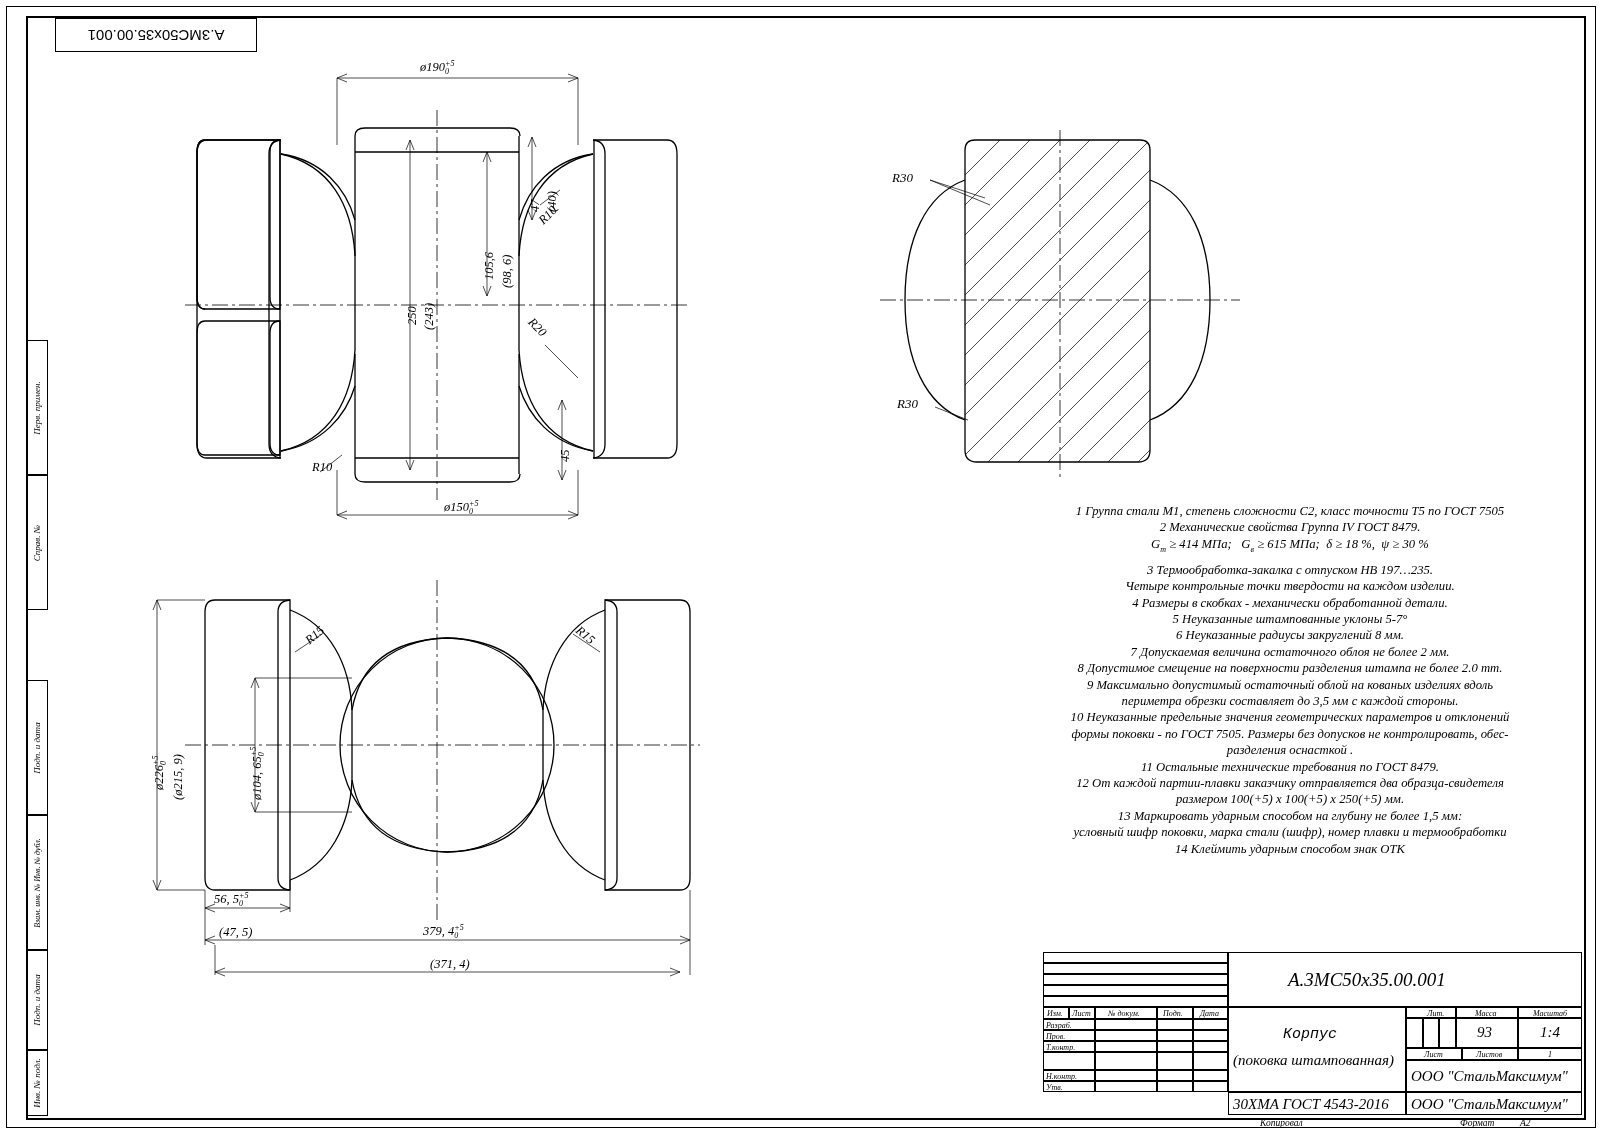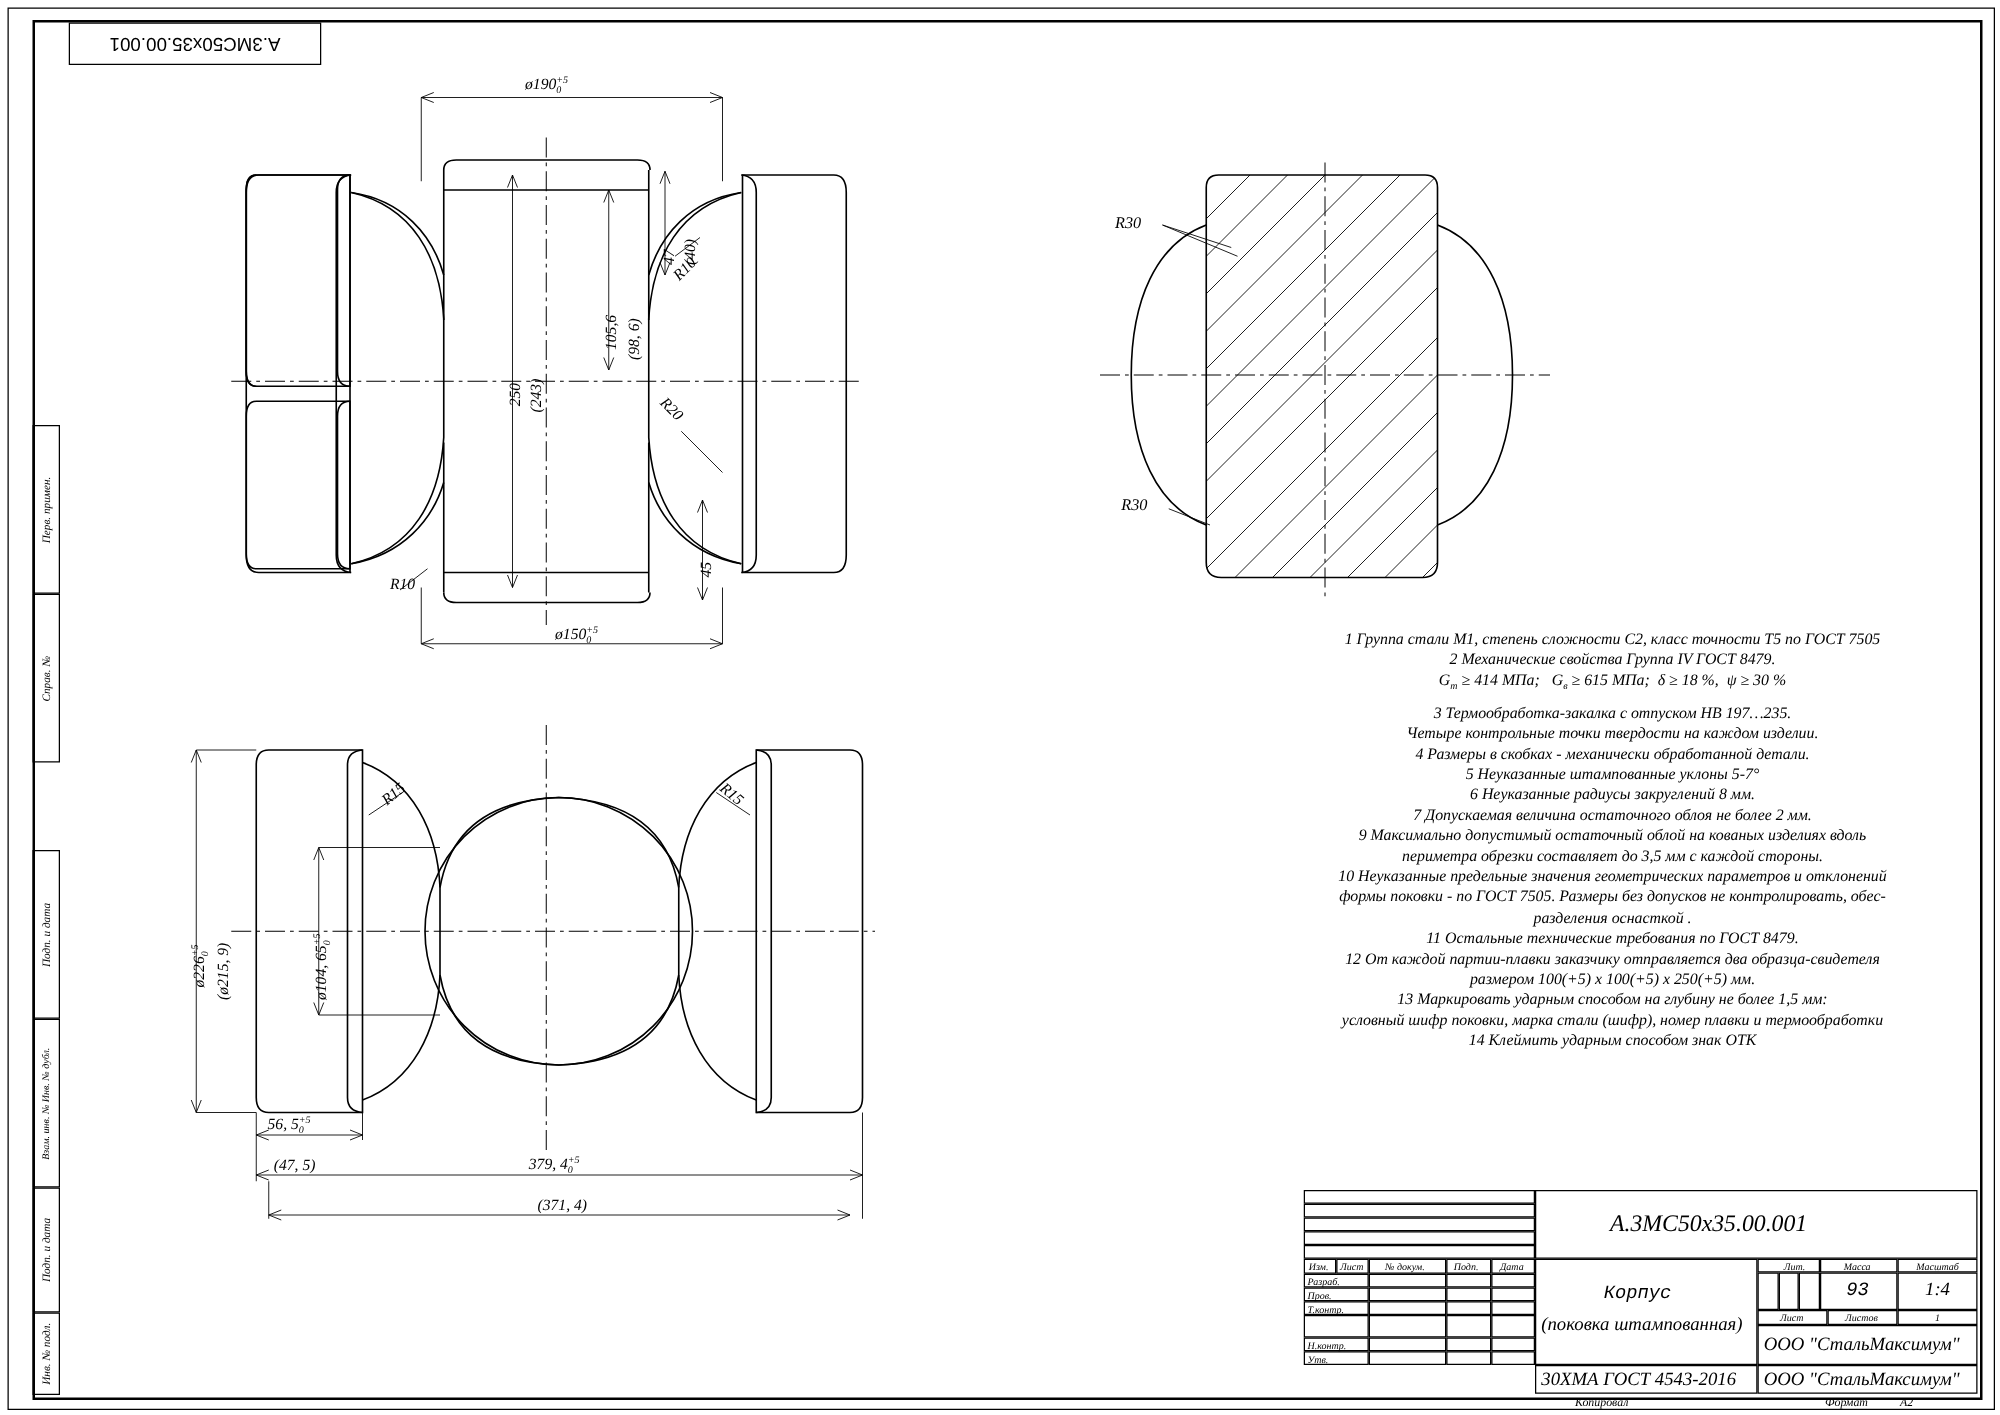--- a/index.html
+++ b/index.html
@@ -293,20 +293,21 @@
     <div>
       <span>G</span><sub style="font-size:8px;">т</sub><span>&nbsp;≥ 414 МПа;&nbsp;&nbsp; G</span><sub style="font-size:8px;">в</sub><span>&nbsp;≥ 615 МПа;&nbsp; δ ≥ 18 %,&nbsp; ψ ≥ 30 %</span>
     </div>
     <div style="height:4px"></div>
     <div>3  Термообработка-закалка с отпуском НВ 197…235.</div>
     <div>Четыре контрольные точки твердости на каждом изделии.</div>
     <div>4  Размеры в скобках - механически обработанной детали.</div>
     <div>5  Неуказанные штампованные уклоны 5-7°</div>
     <div>6  Неуказанные радиусы закруглений 8 мм.</div>
     <div>7  Допускаемая величина остаточного облоя не более 2 мм.</div>
+    <div>8  Допустимое смещение на поверхности разделения штампа не более 2.0 mm.</div>
     <div>9 Максимально допустимый остаточный облой на кованых изделиях вдоль</div>
     <div>периметра обрезки составляет до 3,5 мм с каждой стороны.</div>
     <div>10  Неуказанные предельные значения геометрических параметров и отклонений</div>
     <div>формы поковки - по ГОСТ 7505. Размеры без допусков не контролировать, обес-</div>
     <div>разделения оснасткой .</div>
     <div>11  Остальные технические требования по ГОСТ 8479.</div>
     <div>12  От каждой партии-плавки заказчику отправляется два образца-свидетеля</div>
     <div>размером 100(+5) x 100(+5) x 250(+5) мм.</div>
     <div>13  Маркировать ударным способом на глубину не более 1,5 мм:</div>
     <div>условный шифр поковки, марка стали (шифр), номер плавки и термообработки</div>
@@ -379,21 +380,21 @@
     <div class="c" style="left:475px;top:55px;width:64px;height:11px;"></div>
     <div class="t tb-xs" style="left:384px;top:57px;">Лит.</div>
     <div class="t tb-xs" style="left:432px;top:57px;">Масса</div>
     <div class="t tb-xs" style="left:490px;top:57px;">Масштаб</div>
 
     <div class="c" style="left:363px;top:66px;width:17px;height:30px;"></div>
     <div class="c" style="left:380px;top:66px;width:16px;height:30px;"></div>
     <div class="c" style="left:396px;top:66px;width:17px;height:30px;"></div>
     <div class="c" style="left:413px;top:66px;width:62px;height:30px;"></div>
     <div class="c" style="left:475px;top:66px;width:64px;height:30px;"></div>
-    <div class="t tb-mid" style="left:434px;top:72px;font-family:Liberation Mono, monospace;">93</div>
+    <div class="t tb-mid" style="left:434px;top:72px;">93</div>
     <div class="t tb-mid" style="left:497px;top:72px;">1:4</div>
 
     <div class="c" style="left:363px;top:96px;width:56px;height:12px;"></div>
     <div class="c" style="left:419px;top:96px;width:56px;height:12px;"></div>
     <div class="c" style="left:475px;top:96px;width:64px;height:12px;"></div>
     <div class="t tb-xs" style="left:381px;top:98px;">Лист</div>
     <div class="t tb-xs" style="left:433px;top:98px;">Листов</div>
     <div class="t tb-xs" style="left:505px;top:98px;">1</div>
 
     <div class="c" style="left:363px;top:108px;width:176px;height:32px;"></div>

